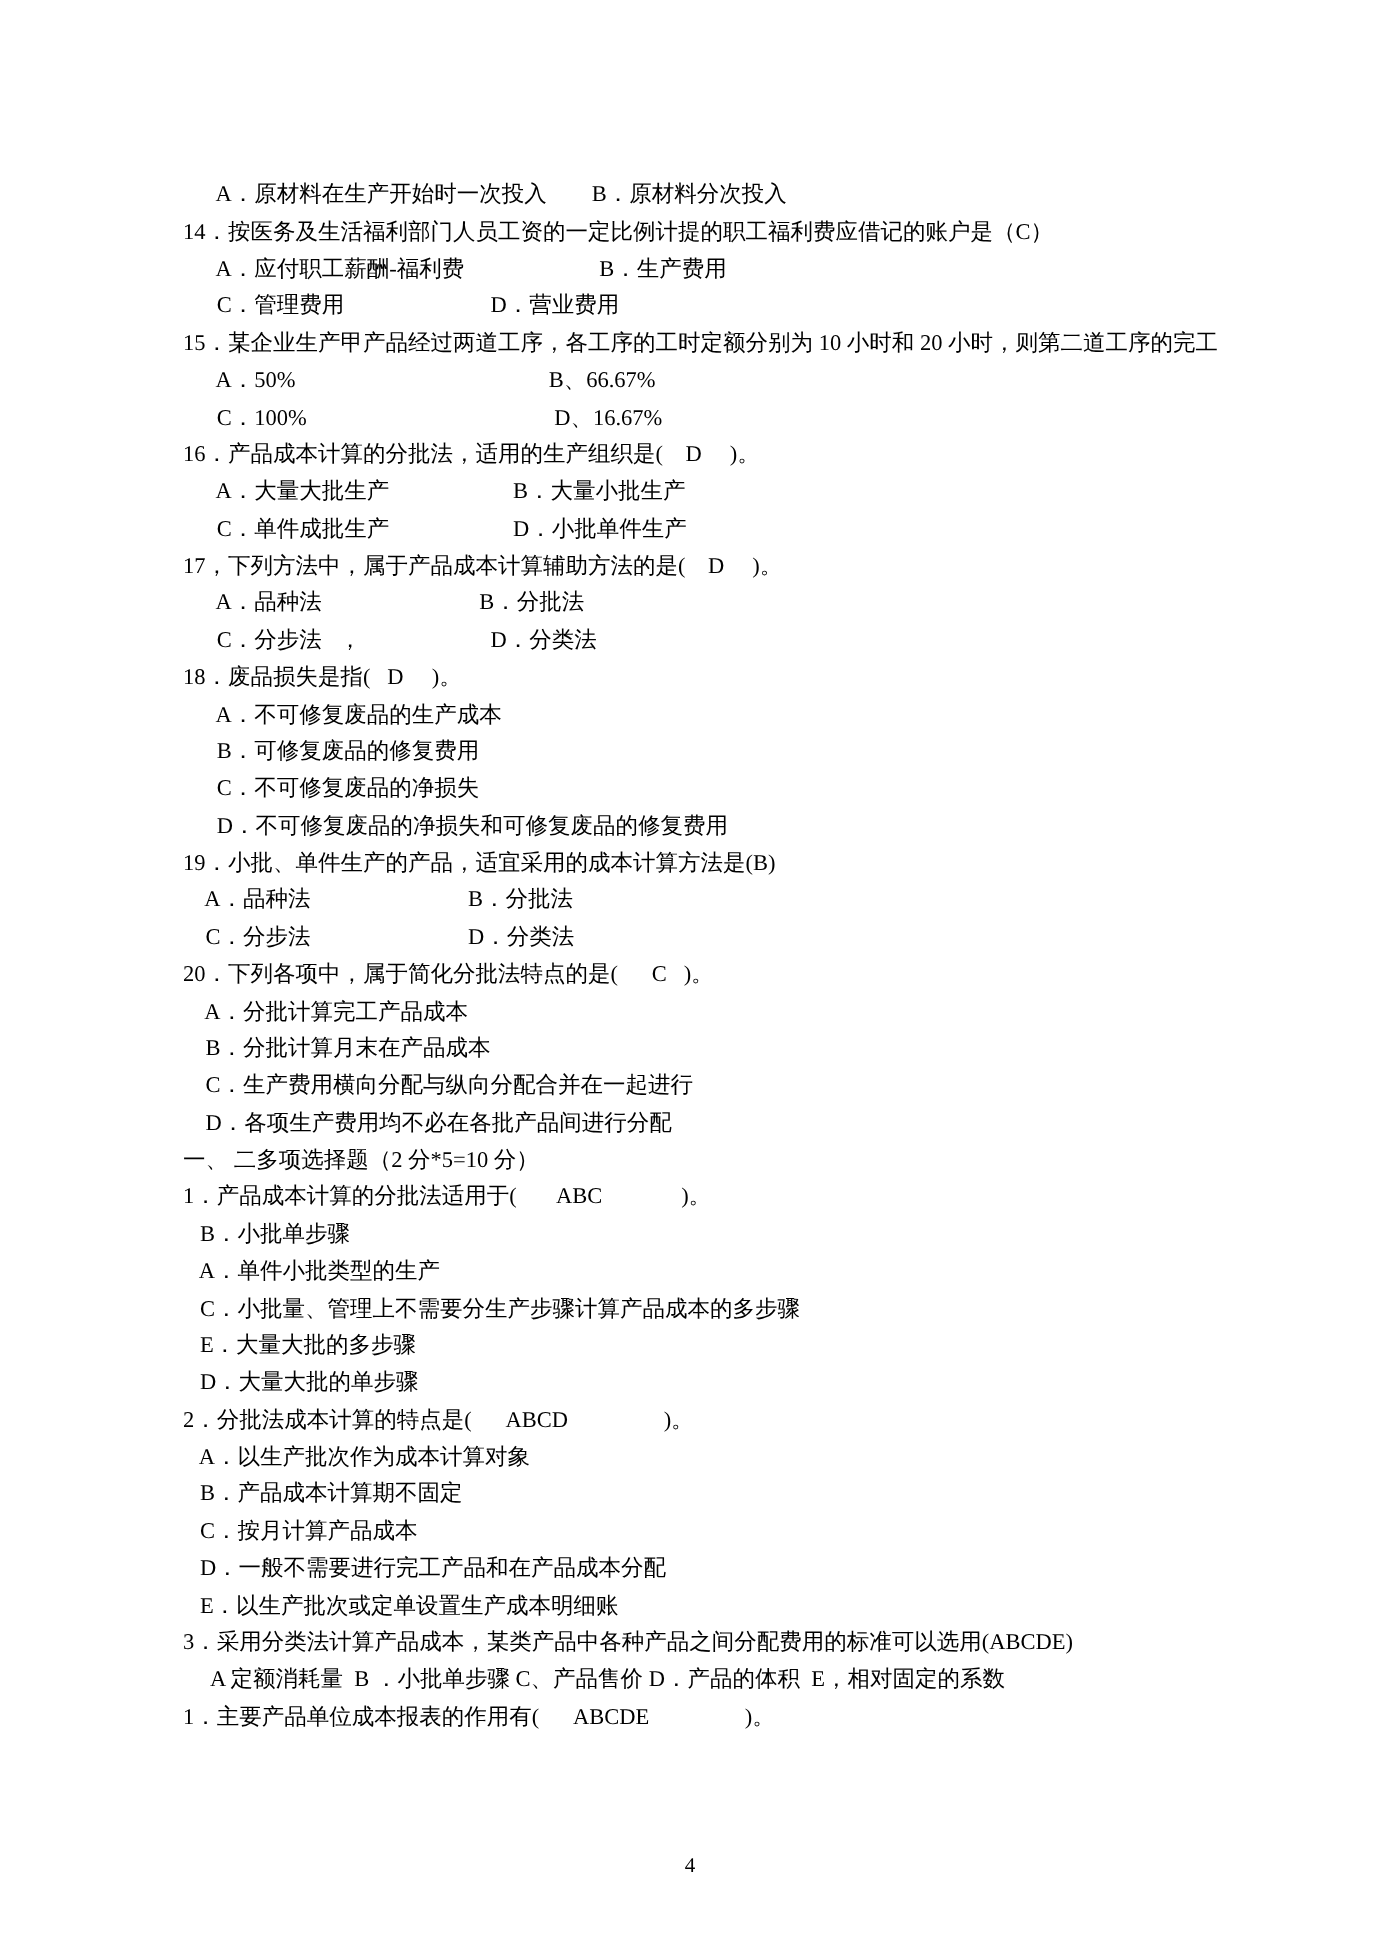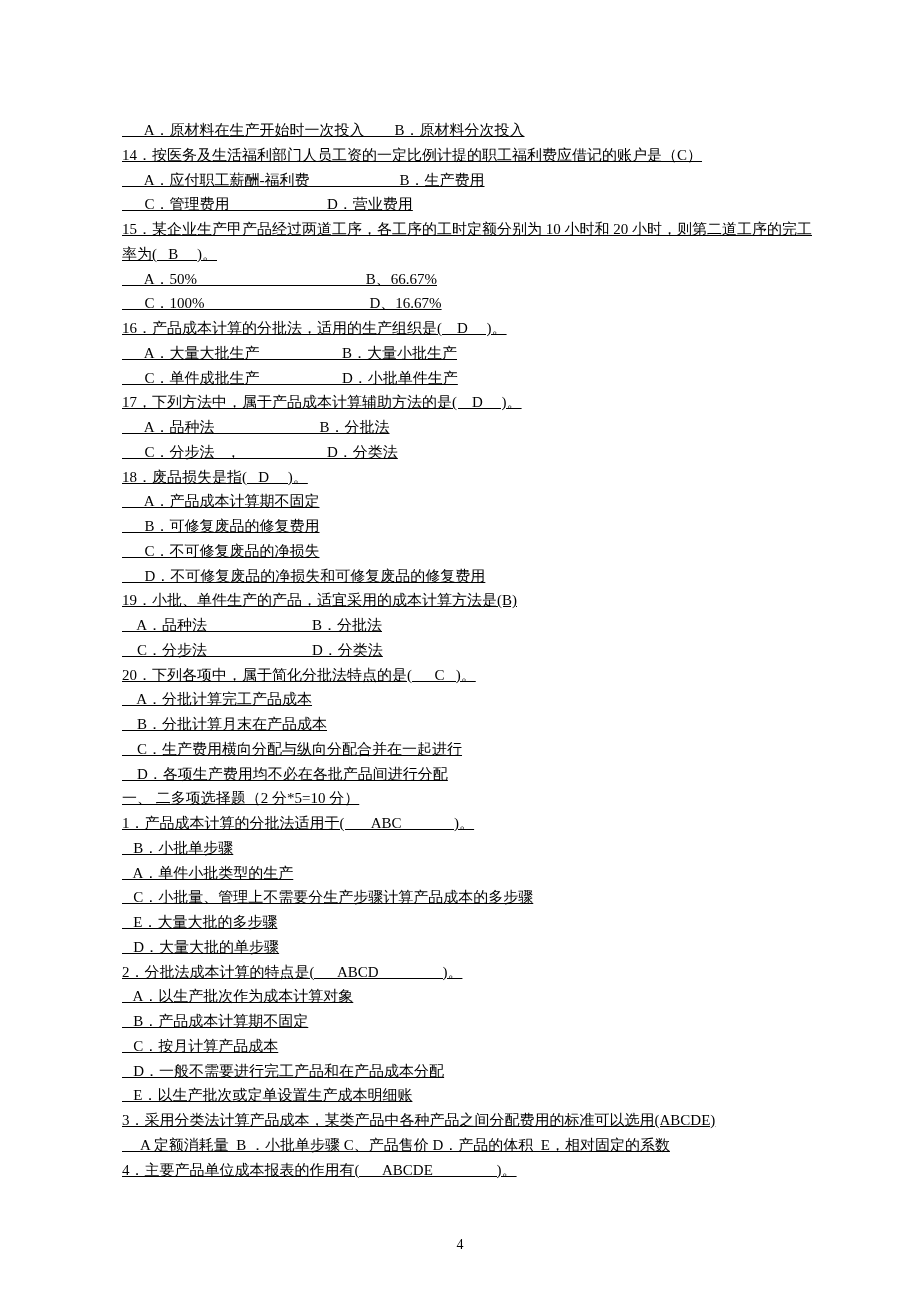--- a/index.html
+++ b/index.html
@@ -14,52 +14,50 @@
   .page {
     width: 920px;
     min-height: 1302px;
     box-sizing: border-box;
     padding: 118px 120px 40px 122px;
     position: relative;
   }
   .row {
     display: block;
     white-space: pre;
-    text-decoration: underline;
   }
   .page-num {
     position: absolute;
     left: 0;
     right: 0;
     bottom: 46px;
     text-align: center;
     font-size: 14px;
   }
 </style>
 </head>
 <body>
 
 <div class="page">
   <div id="content">
       <div class="row">      A．原材料在生产开始时一次投入        B．原材料分次投入</div>
       <div class="row">14．按医务及生活福利部门人员工资的一定比例计提的职工福利费应借记的账户是（C）</div>
       <div class="row">      A．应付职工薪酬-福利费                        B．生产费用</div>
       <div class="row">      C．管理费用                          D．营业费用</div>
       <div class="row">15．某企业生产甲产品经过两道工序，各工序的工时定额分别为 10 小时和 20 小时，则第二道工序的完工</div>
-      <div class="row">率为(   B     )。</div>
       <div class="row">      A．50%                                             B、66.67%</div>
       <div class="row">      C．100%                                            D、16.67%</div>
       <div class="row">16．产品成本计算的分批法，适用的生产组织是(    D     )。</div>
       <div class="row">      A．大量大批生产                      B．大量小批生产</div>
       <div class="row">      C．单件成批生产                      D．小批单件生产</div>
       <div class="row">17，下列方法中，属于产品成本计算辅助方法的是(    D     )。</div>
       <div class="row">      A．品种法                            B．分批法</div>
       <div class="row">      C．分步法   ，                       D．分类法</div>
       <div class="row">18．废品损失是指(   D     )。</div>
-      <div class="row">      A．产品成本计算期不固定</div>
+      <div class="row">      A．不可修复废品的生产成本</div>
       <div class="row">      B．可修复废品的修复费用</div>
       <div class="row">      C．不可修复废品的净损失</div>
       <div class="row">      D．不可修复废品的净损失和可修复废品的修复费用</div>
       <div class="row">19．小批、单件生产的产品，适宜采用的成本计算方法是(B)</div>
       <div class="row">    A．品种法                            B．分批法</div>
       <div class="row">    C．分步法                            D．分类法</div>
       <div class="row">20．下列各项中，属于简化分批法特点的是(      C   )。</div>
       <div class="row">    A．分批计算完工产品成本</div>
       <div class="row">    B．分批计算月末在产品成本</div>
       <div class="row">    C．生产费用横向分配与纵向分配合并在一起进行</div>
@@ -72,16 +70,16 @@
       <div class="row">   E．大量大批的多步骤</div>
       <div class="row">   D．大量大批的单步骤</div>
       <div class="row">2．分批法成本计算的特点是(      ABCD                 )。</div>
       <div class="row">   A．以生产批次作为成本计算对象</div>
       <div class="row">   B．产品成本计算期不固定</div>
       <div class="row">   C．按月计算产品成本</div>
       <div class="row">   D．一般不需要进行完工产品和在产品成本分配</div>
       <div class="row">   E．以生产批次或定单设置生产成本明细账</div>
       <div class="row">3．采用分类法计算产品成本，某类产品中各种产品之间分配费用的标准可以选用(ABCDE)</div>
       <div class="row">     A 定额消耗量  B ．小批单步骤 C、产品售价 D．产品的体积  E，相对固定的系数</div>
-      <div class="row">4．主要产品单位成本报表的作用有(      ABCDE                 )。</div>
+      <div class="row">1．主要产品单位成本报表的作用有(      ABCDE                 )。</div>
     </div>
   <div class="page-num">4</div>
 </div>
 
 </body></html>

